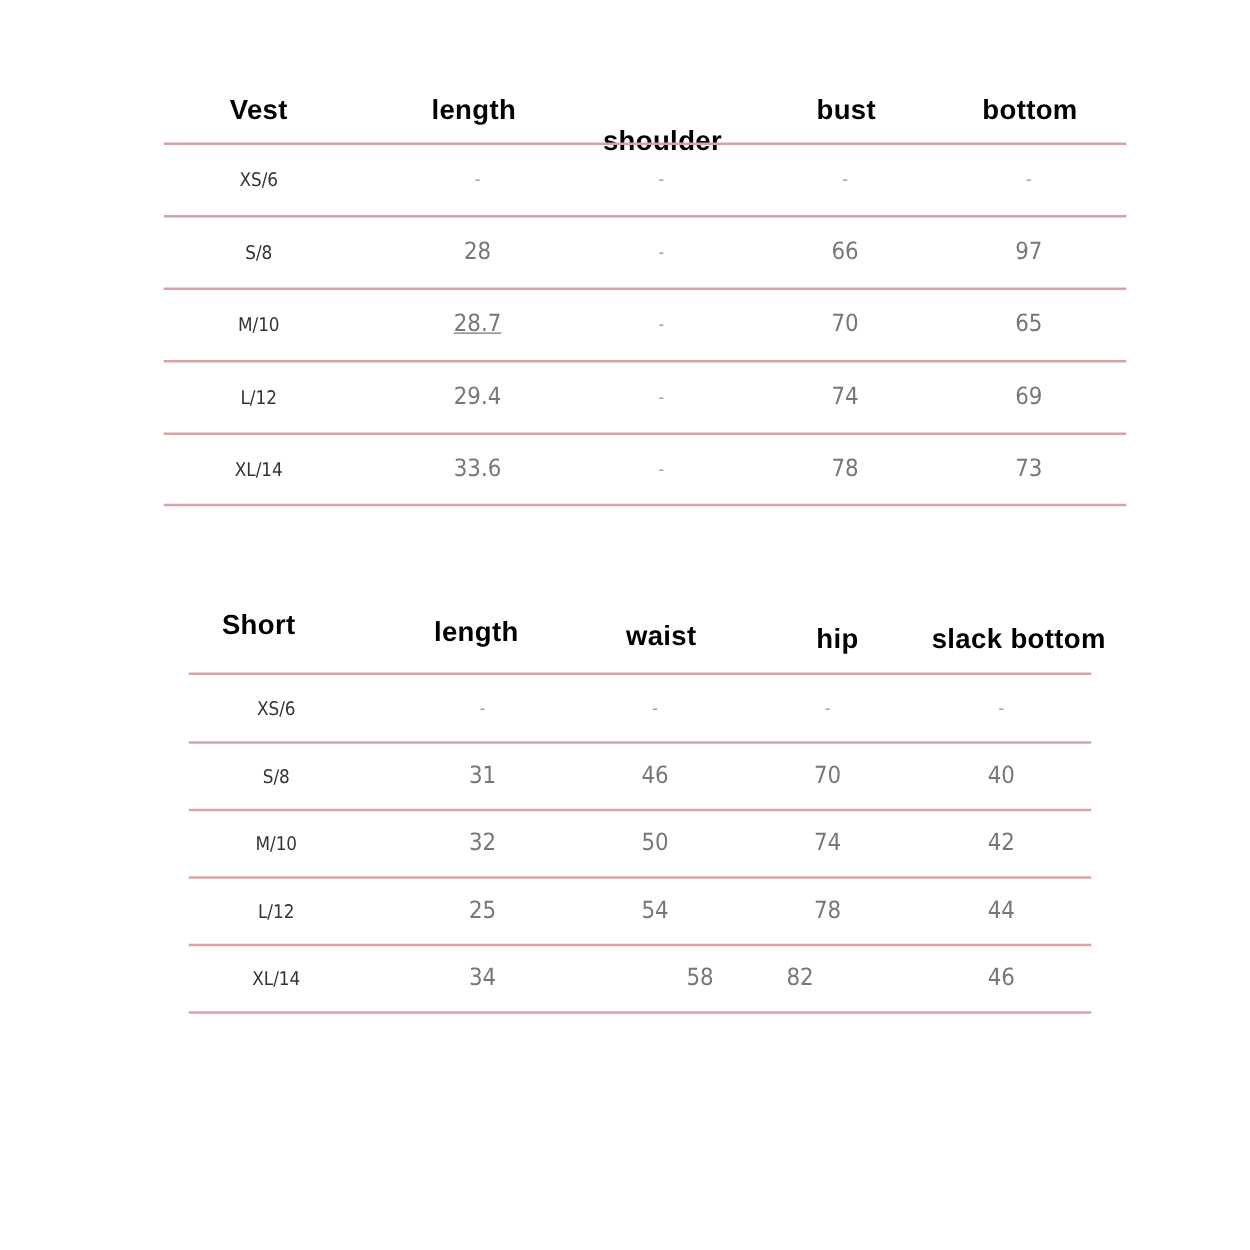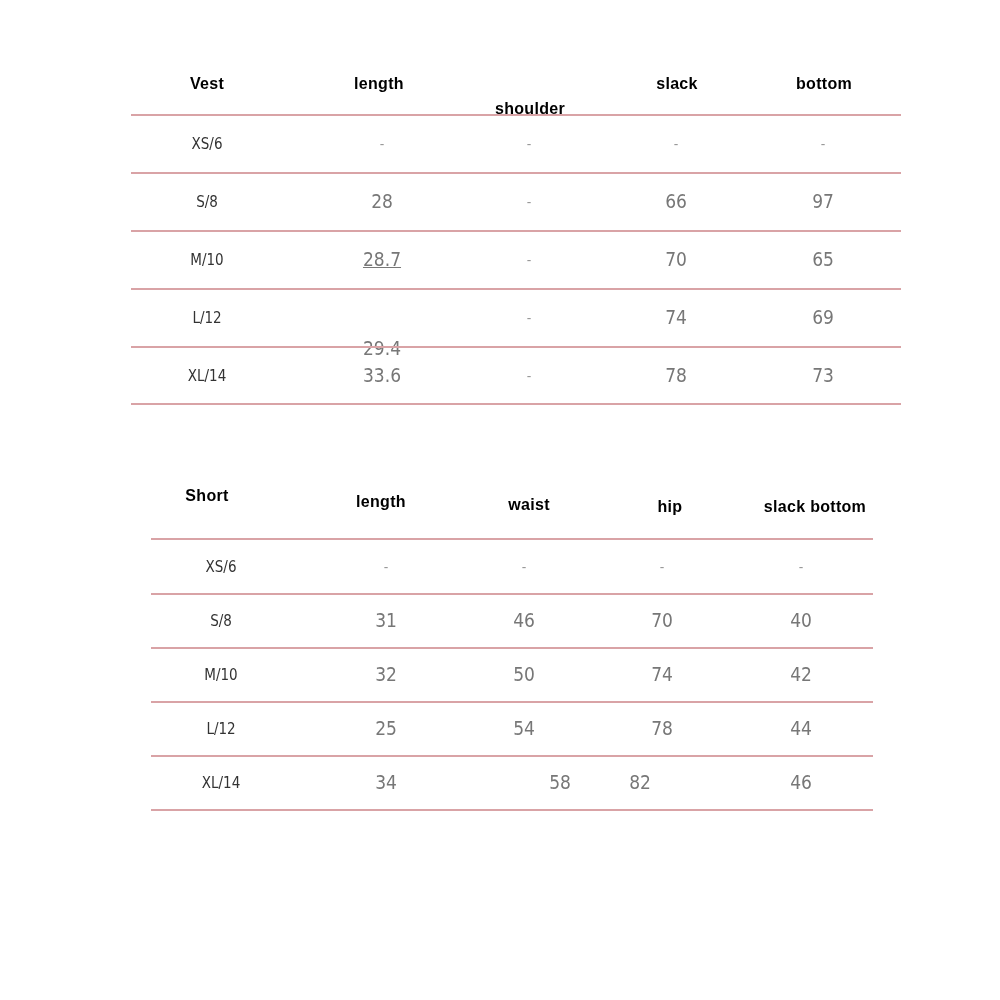--- a/index.html
+++ b/index.html
@@ -1,31 +1,31 @@
 <!DOCTYPE html>
 <html><head>
   <meta charset="utf-8">
   <style>
     html, body { margin: 0; padding: 0; background: #ffffff; }
     body { width: 1000px; height: 1000px; position: relative; overflow: hidden; font-family: "Liberation Sans", sans-serif; }
-    .hdr { position: absolute; font-family: "Liberation Sans", sans-serif; font-weight: bold; font-size: 16px; color: #000; transform: translateX(-50%); white-space: nowrap; letter-spacing: 0.3px; }
+    .hdr { position: absolute; font-family: "Liberation Sans", sans-serif; font-weight: bold; font-size: 22px; color: #000; transform: translateX(-50%); white-space: nowrap; letter-spacing: 0.3px; }
     .line { position: absolute; height: 2px; background: #d9a3a6; }
     .cell { position: absolute; transform: translateX(-50%); white-space: nowrap; font-family: "DejaVu Sans Condensed", "DejaVu Sans", sans-serif; }
     .size { font-size: 15px; color: #333; }
     .val { font-size: 19px; color: #777; font-weight: 300; }
     .dash { font-size: 14px; color: #999; }
   </style>
 </head>
 <body>
 
 <div>
   <div class="hdr" style="left:207px; top:75px;">Vest</div>
   <div class="hdr" style="left:379px; top:75px;">length</div>
   <div class="hdr" style="left:530px; top:75px;margin-top:25px;">shoulder</div>
-  <div class="hdr" style="left:677px; top:75px;">slack</div>
+  <div class="hdr" style="left:677px; top:75px;">bust</div>
   <div class="hdr" style="left:824px; top:75px;">bottom</div>
   <div class="line" style="left:131px; top:114px; width:770px;"></div>
 
   <div class="cell size" style="left:207px; top:135px;">XS/6</div>
   <div class="cell dash" style="left:382px; top:136px;">-</div>
   <div class="cell dash" style="left:529px; top:136px;">-</div>
   <div class="cell dash" style="left:676px; top:136px;">-</div>
   <div class="cell dash" style="left:823px; top:136px;">-</div>
   <div class="line" style="left:131px; top:172px; width:770px;"></div>
 
@@ -37,21 +37,21 @@
   <div class="line" style="left:131px; top:230px; width:770px;"></div>
 
   <div class="cell size" style="left:207px; top:251px;">M/10</div>
   <div class="cell val" style="left:382px; top:248px;text-decoration:underline;">28.7</div>
   <div class="cell dash" style="left:529px; top:252px;">-</div>
   <div class="cell val" style="left:676px; top:248px;">70</div>
   <div class="cell val" style="left:823px; top:248px;">65</div>
   <div class="line" style="left:131px; top:288px; width:770px;"></div>
 
   <div class="cell size" style="left:207px; top:309px;">L/12</div>
-  <div class="cell val" style="left:382px; top:306px;margin-top:31px;">29.4</div>
+  <div class="cell val" style="left:382px; top:306px;">29.4</div>
   <div class="cell dash" style="left:529px; top:310px;">-</div>
   <div class="cell val" style="left:676px; top:306px;">74</div>
   <div class="cell val" style="left:823px; top:306px;">69</div>
   <div class="line" style="left:131px; top:346px; width:770px;"></div>
 
   <div class="cell size" style="left:207px; top:367px;">XL/14</div>
   <div class="cell val" style="left:382px; top:364px;">33.6</div>
   <div class="cell dash" style="left:529px; top:368px;">-</div>
   <div class="cell val" style="left:676px; top:364px;">78</div>
   <div class="cell val" style="left:823px; top:364px;">73</div>

